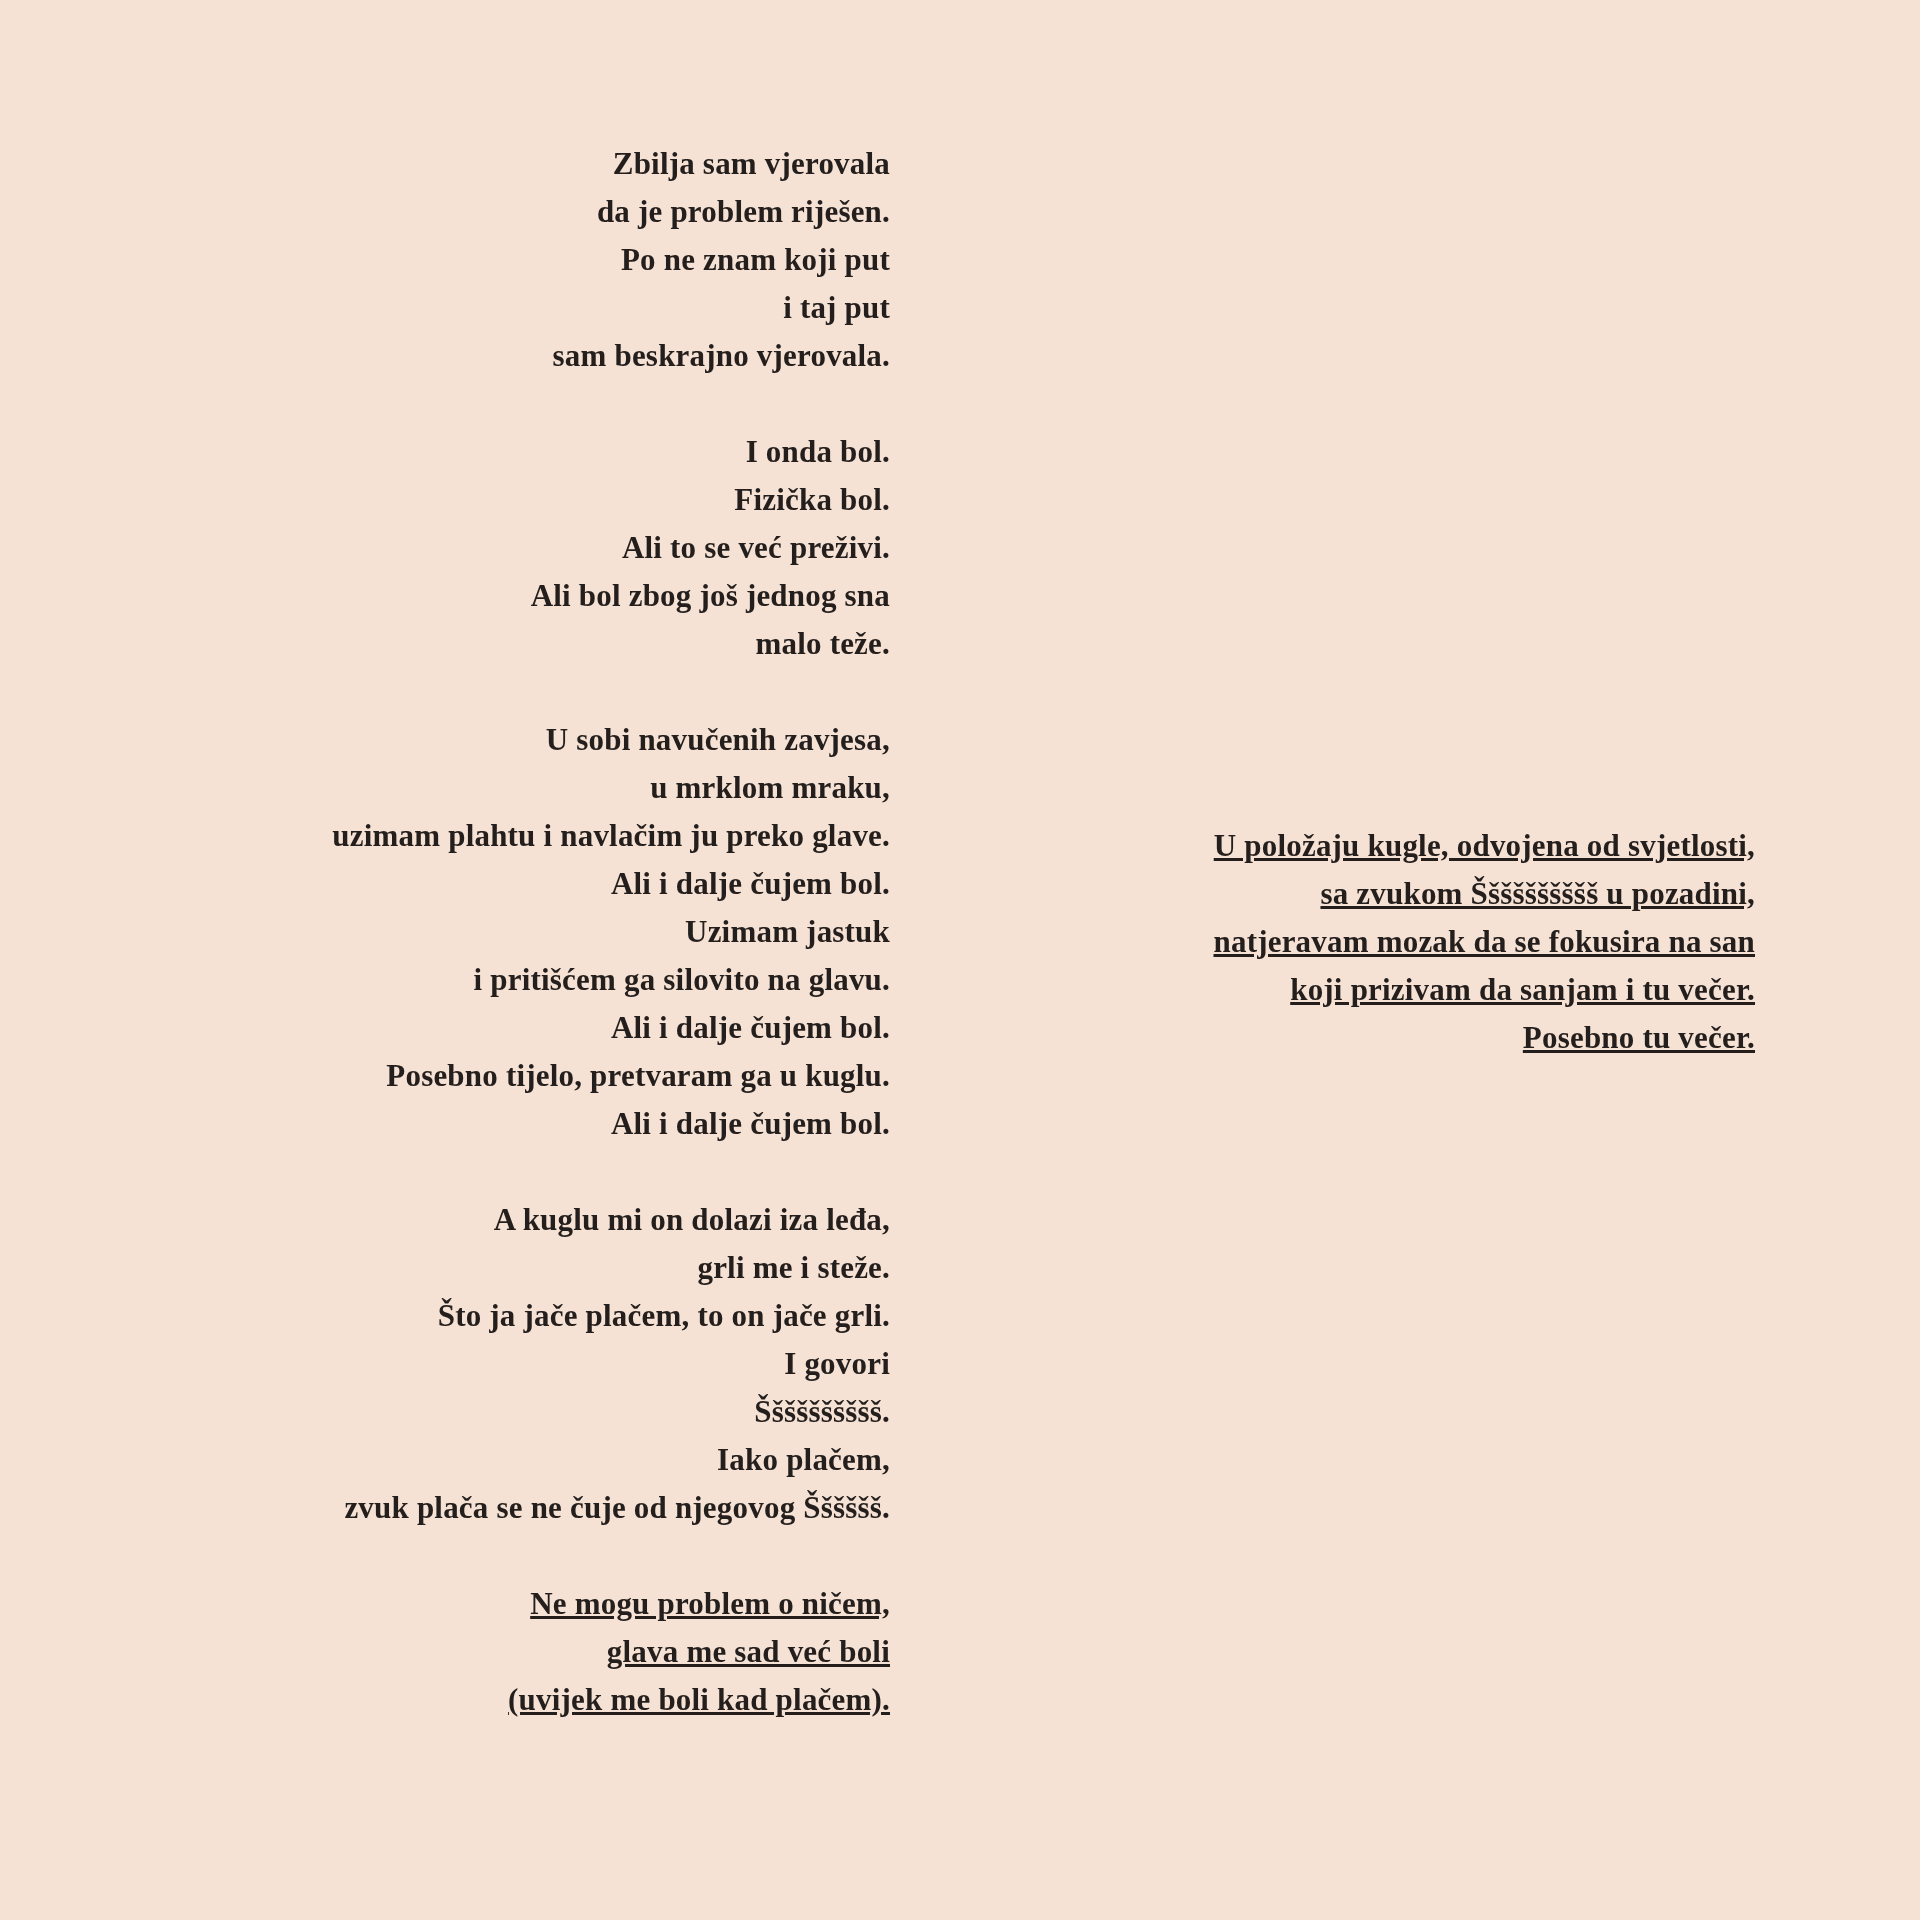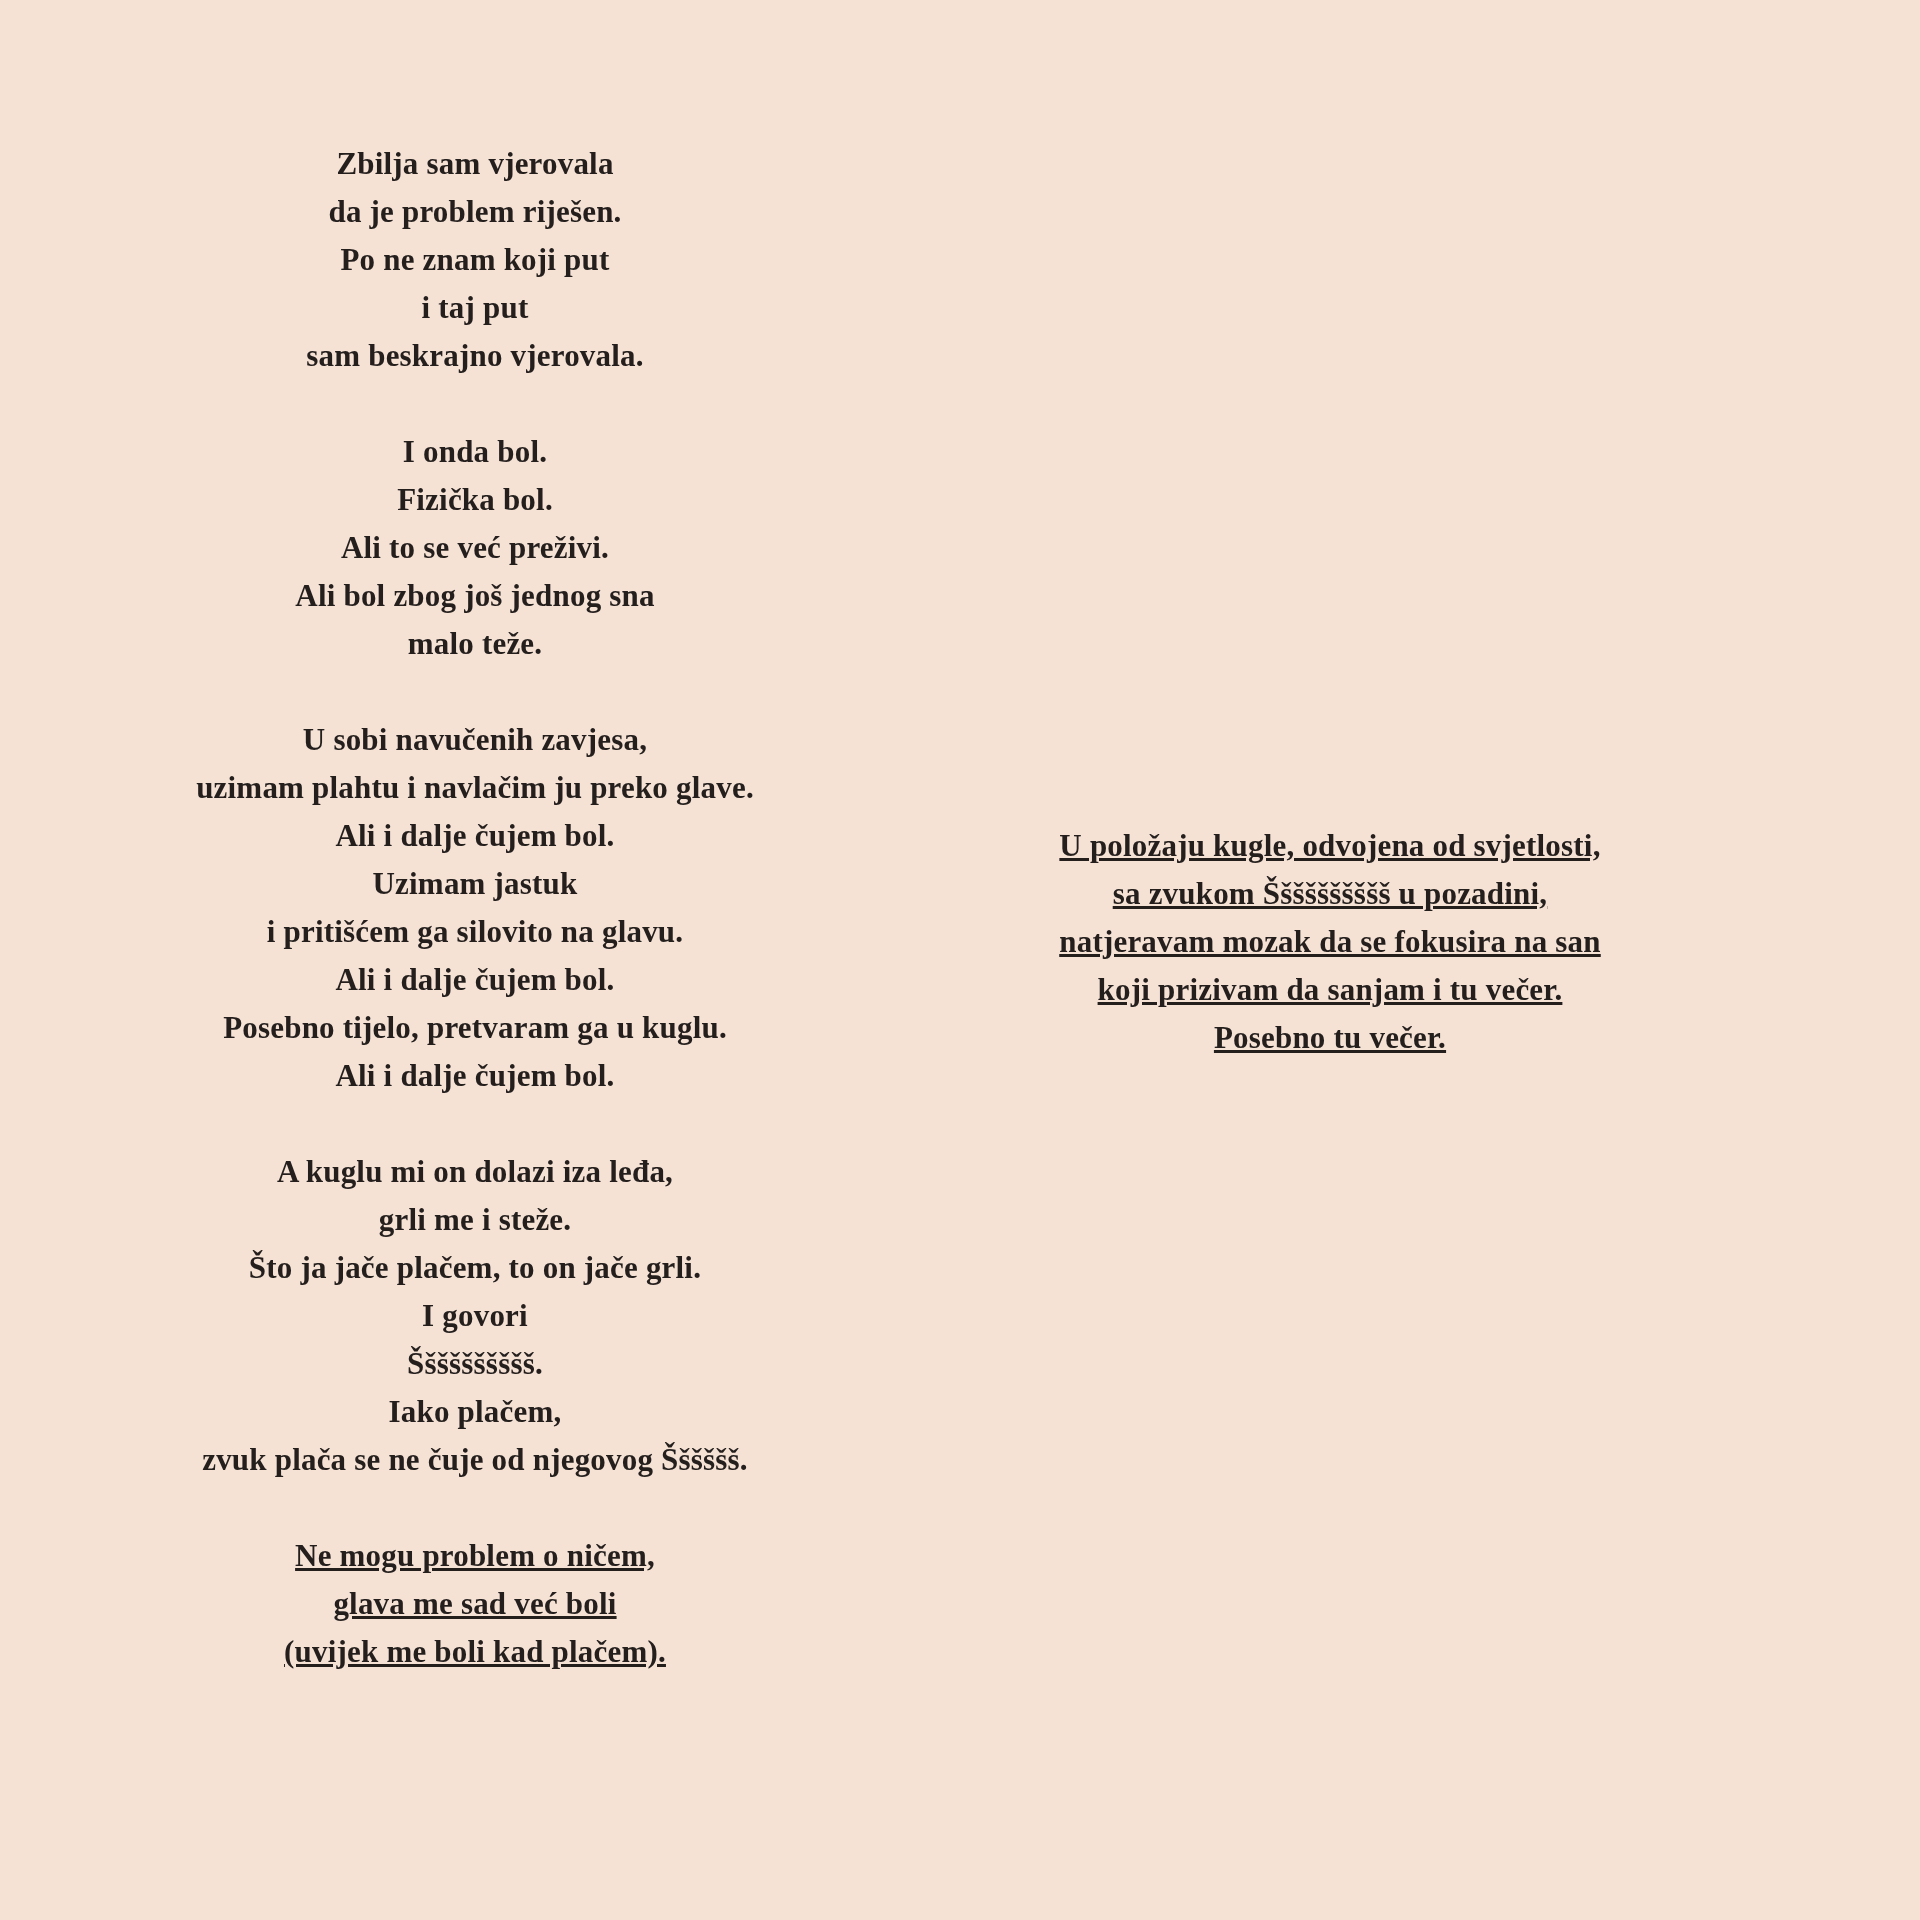--- a/index.html
+++ b/index.html
@@ -9,21 +9,21 @@
   body {
     width: 1920px;
     height: 1920px;
     position: relative;
     background: #f5e2d5;
     overflow: hidden;
     font-family: "Liberation Serif", serif;
   }
   .poem-column {
     position: absolute;
-    text-align: center;
+    text-align: right;
     color: #241f1d;
   }
   #left-column {
     left: 60px;
     top: 140px;
     width: 830px;
   }
   #right-column {
     left: 905px;
     top: 822px;
@@ -56,20 +56,21 @@
     </div>
     <div class="stanza">
       <div class="poem-line">I onda bol.</div>
       <div class="poem-line">Fizička bol.</div>
       <div class="poem-line">Ali to se već preživi.</div>
       <div class="poem-line">Ali bol zbog još jednog sna</div>
       <div class="poem-line">malo teže.</div>
     </div>
     <div class="stanza">
       <div class="poem-line">U sobi navučenih zavjesa,</div>
+      <div class="poem-line">u mrklom mraku,</div>
       <div class="poem-line">uzimam plahtu i navlačim ju preko glave.</div>
       <div class="poem-line">Ali i dalje čujem bol.</div>
       <div class="poem-line">Uzimam jastuk</div>
       <div class="poem-line">i pritišćem ga silovito na glavu.</div>
       <div class="poem-line">Ali i dalje čujem bol.</div>
       <div class="poem-line">Posebno tijelo, pretvaram ga u kuglu.</div>
       <div class="poem-line">Ali i dalje čujem bol.</div>
     </div>
     <div class="stanza">
       <div class="poem-line">A kuglu mi on dolazi iza leđa,</div>

